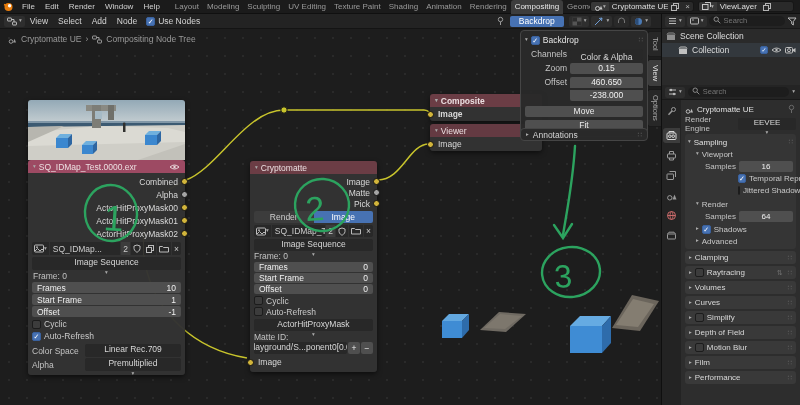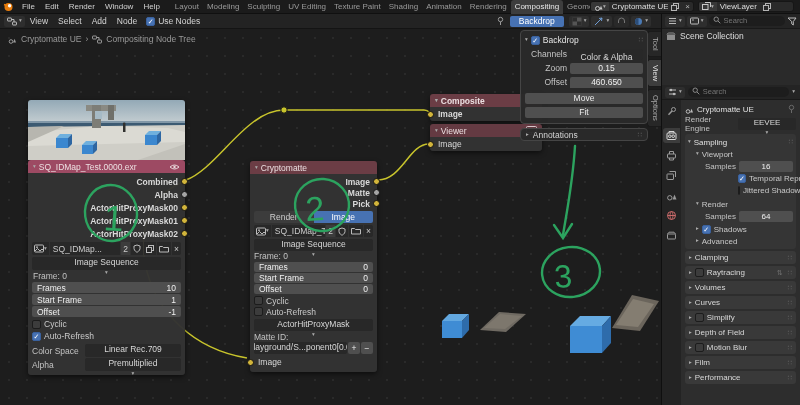--- a/index.html
+++ b/index.html
@@ -35,21 +35,21 @@
   .slider{background:#4f4f4f;border-radius:2px;display:flex;align-items:center;justify-content:space-between;padding:0 5px;color:#f0f0f0;}
   .btn{background:#4f4f4f;border-radius:2px;display:flex;align-items:center;justify-content:center;color:#ececec;}
   .lbl{color:#c3c3c3;}
   .spread{justify-content:space-between;flex:1;}
   
   .node{position:absolute;border-radius:4px;box-shadow:0 2px 5px rgba(0,0,0,.55);font-size:8.5px;z-index:10;}
   .nh{height:13px;display:flex;align-items:center;gap:3px;padding:0 5px;border-radius:3px 3px 0 0;color:#ecdfe1;}
   .nh .grow{flex:1;}
   .nb{background:rgba(51,51,51,.97);border-radius:0 0 3px 3px;padding:2px 0 4px;}
   .rows{padding:0 4px;}
-  .outrow{height:13px;display:flex;justify-content:flex-end;align-items:center;padding-right:7px;color:#d9d9d9;position:relative;font-weight:bold;}
+  .outrow{height:13px;display:flex;justify-content:flex-end;align-items:center;padding-right:7px;color:#d9d9d9;position:relative;}
   .inrow{height:12px;display:flex;align-items:center;padding-left:8px;color:#d9d9d9;position:relative;}
   .sock{position:absolute;width:7px;height:7px;border-radius:50%;border:1px solid #121212;}
   .sock.o{right:-3px;top:3px;}
   .sock.i{left:-3px;top:2.5px;}
   .sy{background:#d2b53b;}
   .sg{background:#a5a5a5;}
   .dbrow{display:flex;gap:1px;height:13px;margin-top:2px;}
   .dbseg{background:#282828;display:flex;align-items:center;justify-content:center;color:#ccc;padding:0 2px;}
   .dbseg.first{border-radius:2px 0 0 2px;}
   .dbseg.last{border-radius:0 2px 2px 0;}
@@ -536,20 +536,26 @@
       <div class="slider bw center">
           <span>0.15</span>
         </div>
     </div>
     <div class="brow">
       <span class="rl">Offset</span>
       <div class="slider bw center" style="border-radius:2px 2px 0 0;">
           <span>460.650</span>
         </div>
     </div>
+    <div class="brow" style="margin-top:1px;">
+      <span class="rl"></span>
+      <div class="slider bw center" style="border-radius:0 0 2px 2px;">
+          <span>-238.000</span>
+        </div>
+    </div>
     <div class="brow" style="margin-top:4px;">
         <div class="btn bw">
           <span>Move</span>
         </div>
       </div>
     <div class="brow">
         <div class="btn bw">
           <span>Fit</span>
         </div>
       </div>
@@ -613,20 +619,43 @@
     </div>
     <div class="orow">
       <span class="ic">
           <svg width="10" height="9">
             <rect x="1" y="2.5" width="8" height="5.5" rx="0.5" fill="#8e8e8e"></rect>
             <path d="M1 2.5 L2.2 1 h5.6 L9 2.5" fill="none" stroke="#8e8e8e"></path>
           </svg>
         </span>
       <span>Scene Collection</span>
     </div>
+    <div class="orow sel" style="padding-left:16px;">
+      <span class="ic">
+          <svg width="10" height="9">
+            <rect x="1" y="2.5" width="8" height="5.5" rx="0.5" fill="#c0c0c0"></rect>
+            <path d="M1 2.5 L2.2 1 h5.6 L9 2.5" fill="none" stroke="#c0c0c0"></path>
+          </svg>
+        </span>
+      <span>Collection</span>
+      <span class="oright">
+        <span class="chk on" style="width:8px;height:8px;font-size:6px;">
+            <span>✓</span>
+          </span>
+        <svg width="11" height="8">
+            <path d="M1 4 Q5.5 0 10 4 Q5.5 8 1 4 Z" fill="none" stroke="#bdbdbd"></path>
+            <circle cx="5.5" cy="4" r="1.2" fill="#bdbdbd"></circle>
+          </svg>
+        <svg width="11" height="8">
+            <rect x="0.5" y="1.5" width="7" height="5.5" rx="1" fill="none" stroke="#bdbdbd"></rect>
+            <circle cx="4" cy="4.2" r="1.5" fill="none" stroke="#bdbdbd"></circle>
+            <path d="M8 3.5 L10.5 2 v4.5 L8 5" fill="#bdbdbd"></path>
+          </svg>
+      </span>
+    </div>
   </div>
 
   <div class="props">
     <div class="phdr">
       <span class="icobtn" style="margin:0;">
         <svg width="9" height="8">
             <path d="M1 2 h7 M1 6 h7" stroke="#bbb"></path>
             <circle cx="3" cy="2" r="1.2" fill="#bbb"></circle>
             <circle cx="6" cy="6" r="1.2" fill="#bbb"></circle>
           </svg>

